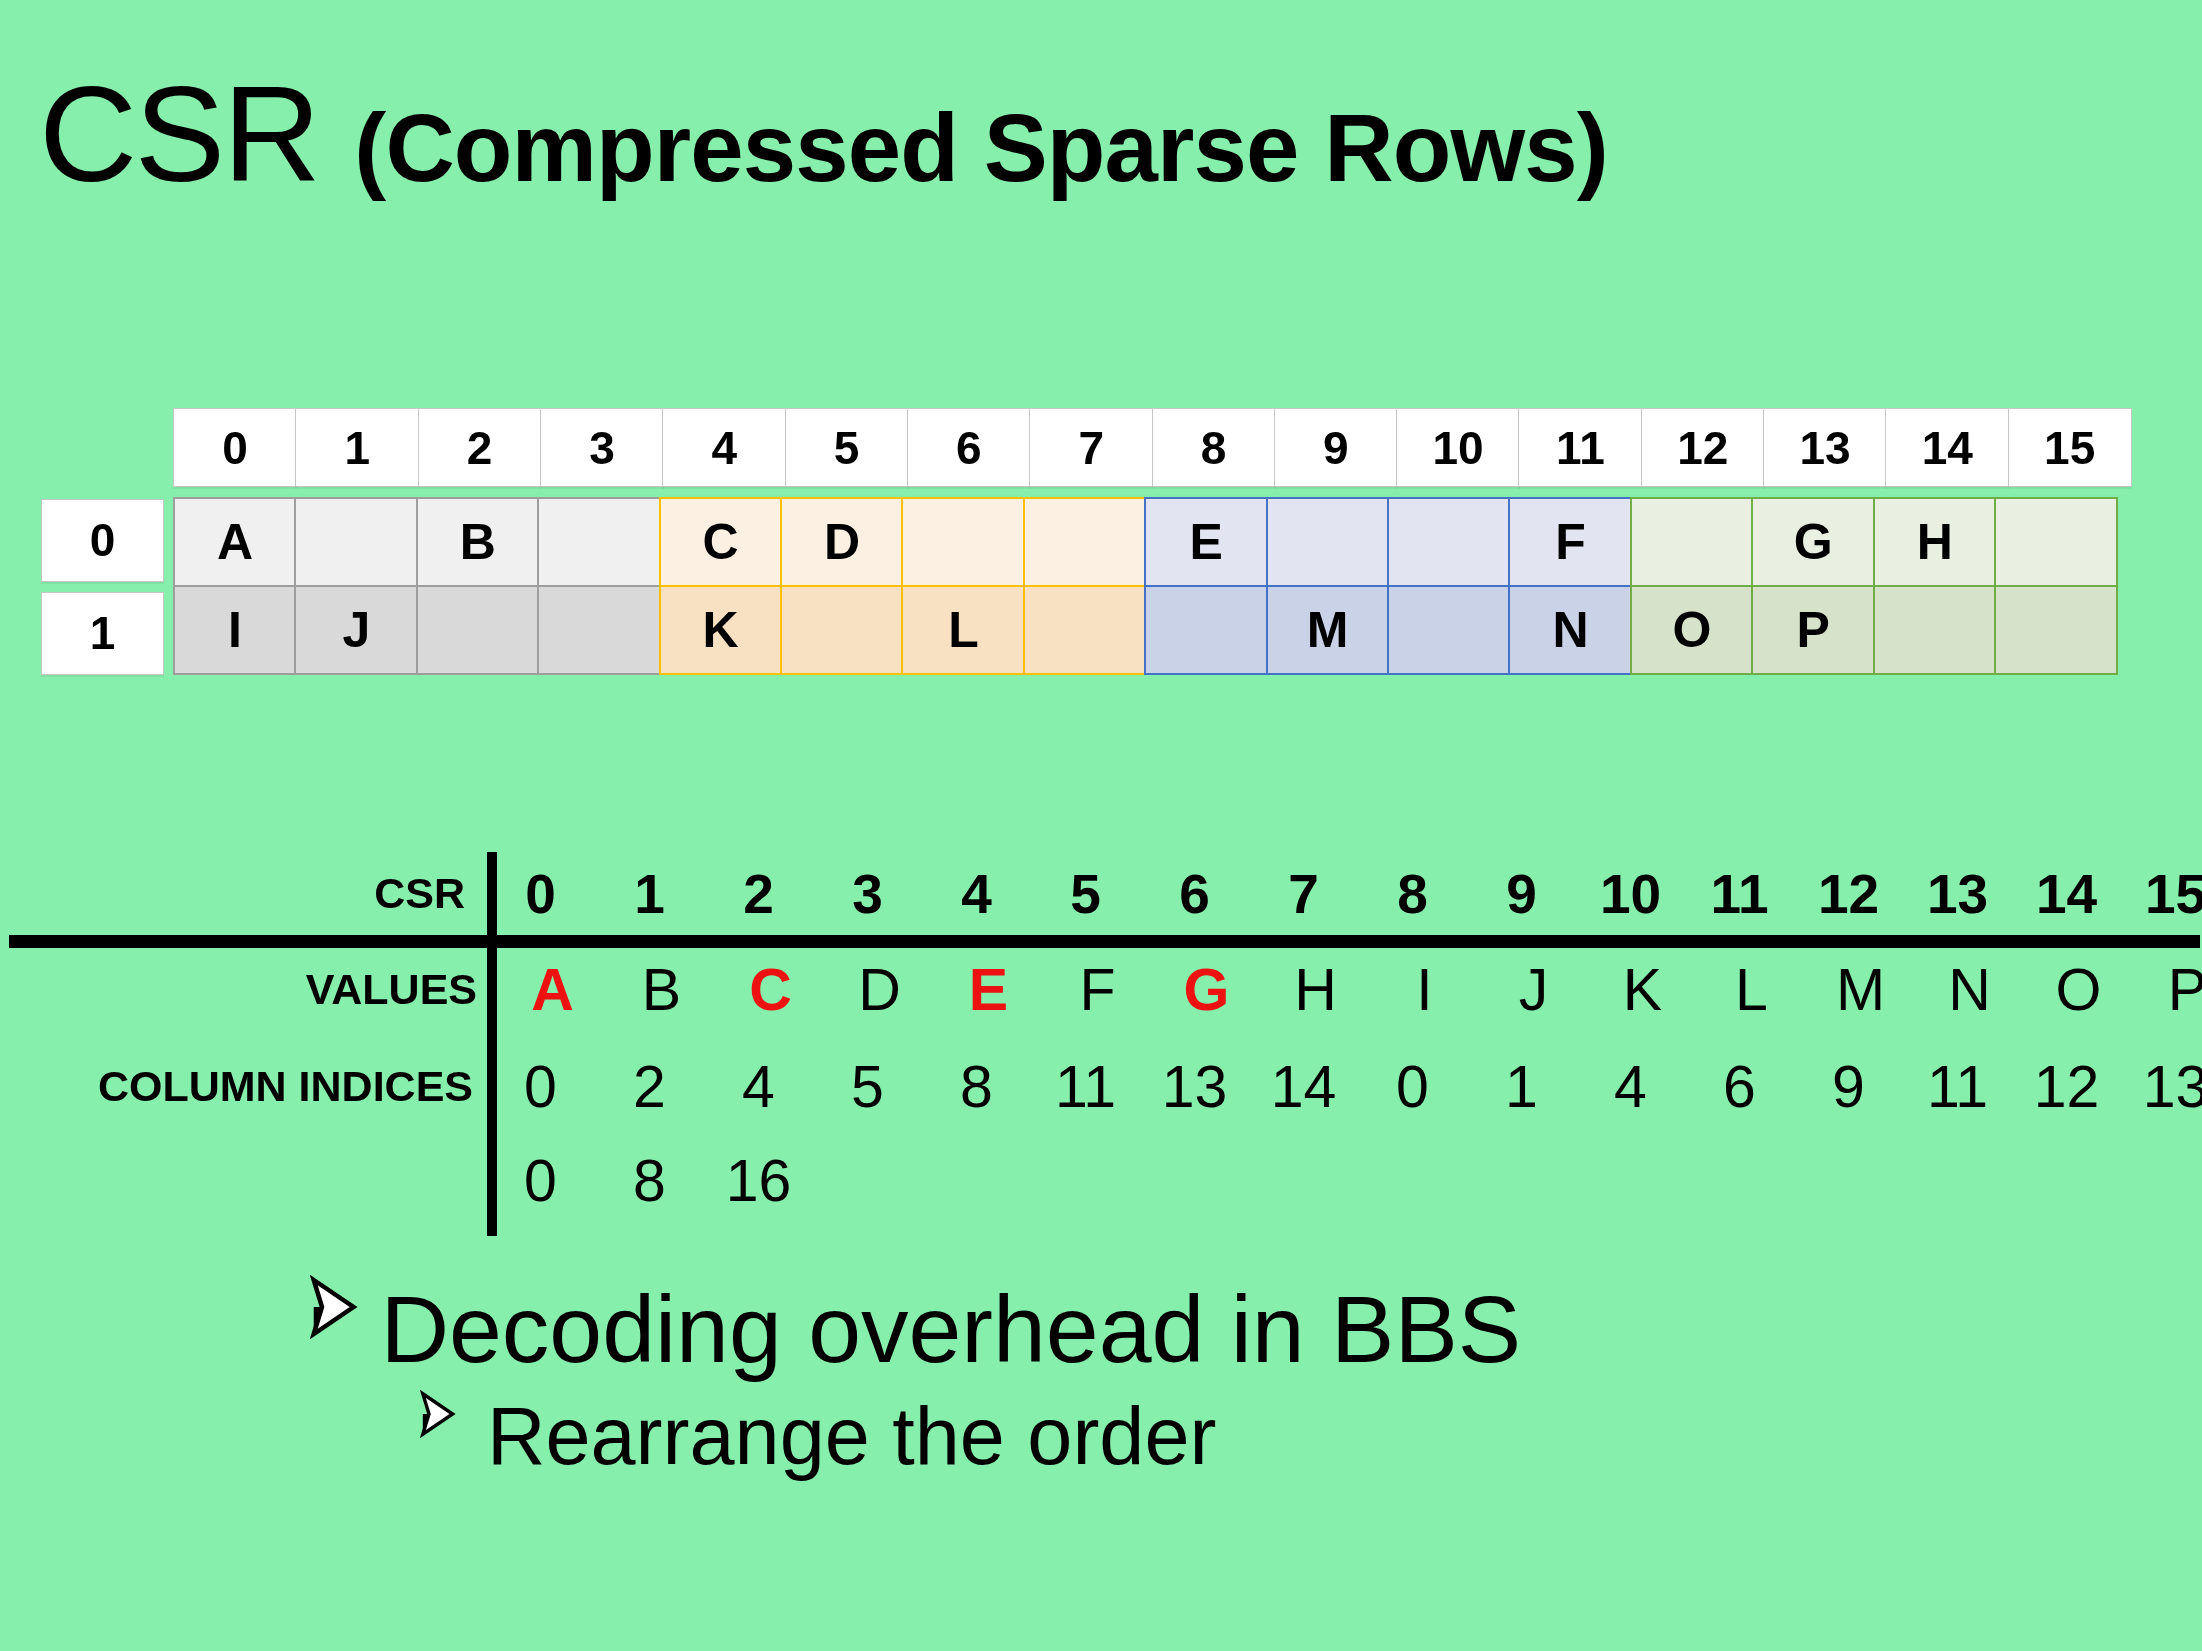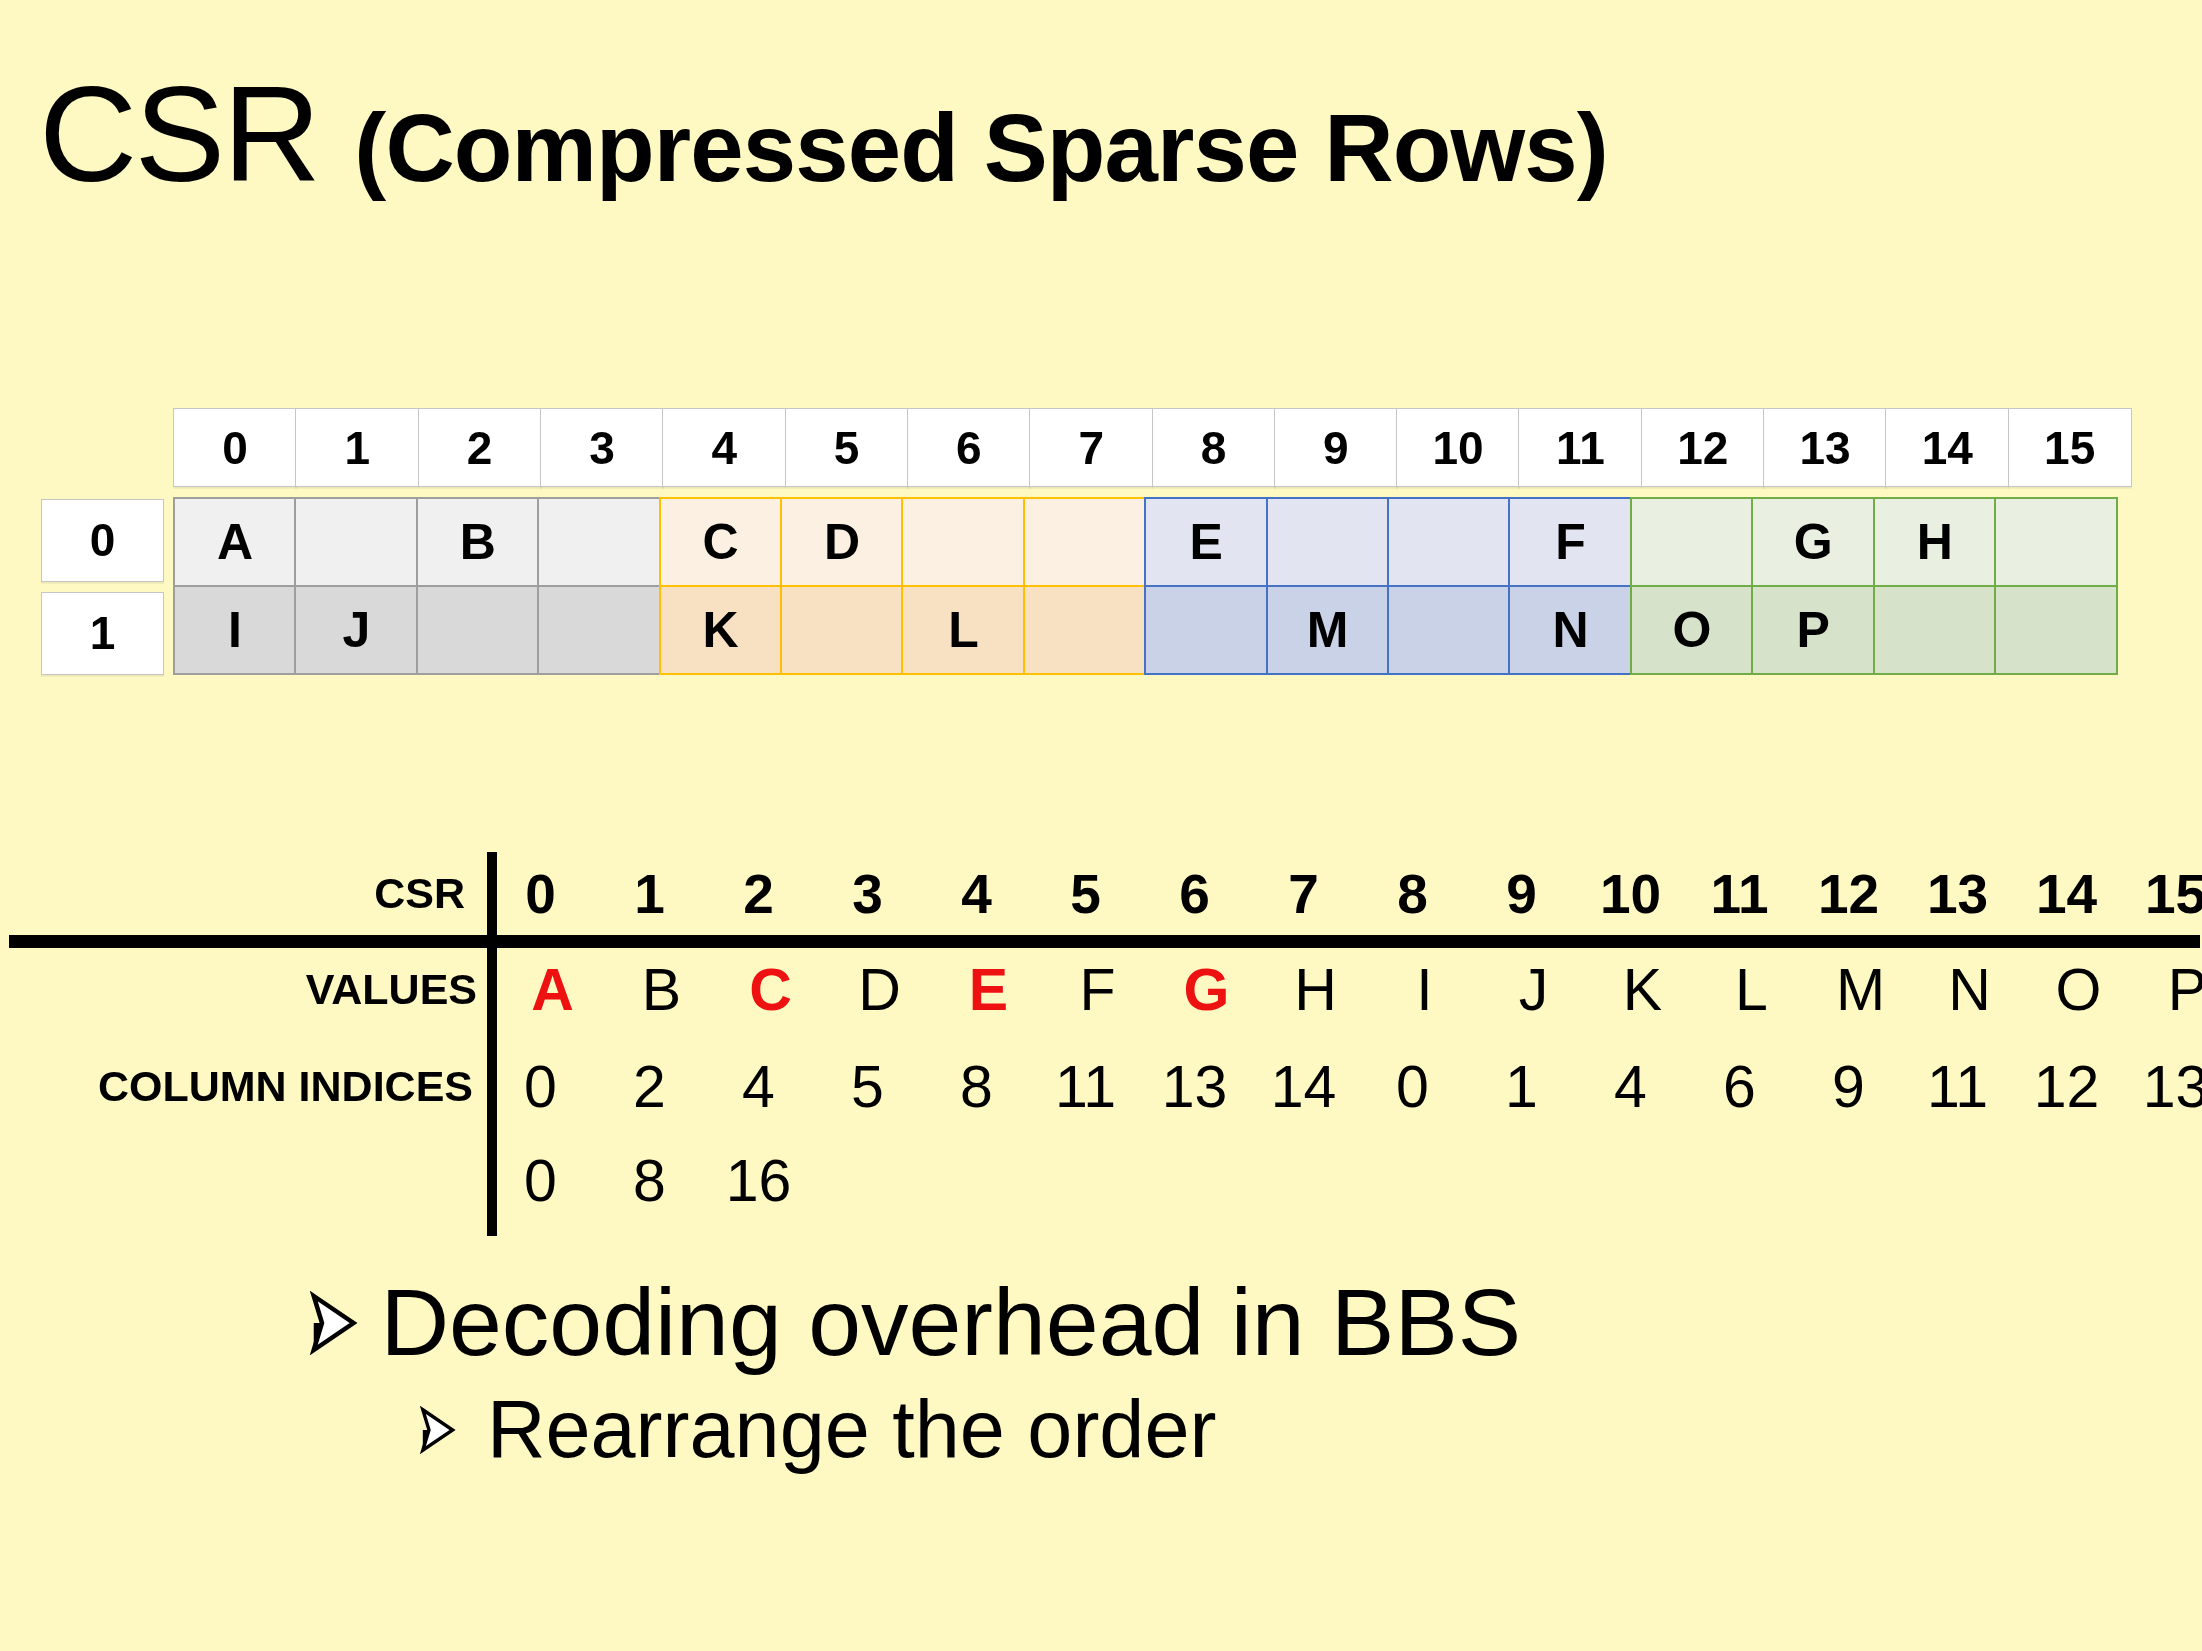--- a/index.html
+++ b/index.html
@@ -1,20 +1,20 @@
 <!DOCTYPE html>
 <html style="font-size:13.8px"><head>
 <meta charset="utf-8">
 <style>
   html,body{margin:0;padding:0;background:#ffffff;}
   body{
     width:2203px;height:1652px;position:relative;overflow:hidden;
     font-family:"Liberation Sans",sans-serif;color:#000;
   }
-  .slide{position:absolute;inset:0;background:#fef9c3;}
+  .slide{position:absolute;inset:0;background:#86efac;}
 
   
   .title-row{position:absolute;left:39px;top:60px;display:flex;align-items:baseline;white-space:nowrap;}
   .title-main{font-size:136px;letter-spacing:-2.6px;font-weight:400;line-height:1.1;}
   .title-sub{font-size:96px;font-weight:700;margin-left:36px;letter-spacing:-0.9px;}
 
   
   .m-row{position:absolute;display:flex;}
   .m-cell{
     box-sizing:border-box;flex:0 0 auto;width:124px;
@@ -45,21 +45,21 @@
   .csr-cells{position:absolute;left:486px;top:0;height:100%;display:flex;}
   .csr-cell{
     flex:0 0 auto;width:109px;height:100%;
     display:flex;align-items:center;justify-content:center;
     font-size:59px;font-weight:400;
   }
   .csr-cell.hd{font-weight:bold;font-size:55px;}
   .csr-cell.red{font-weight:bold;}
 
   
-  .bullet{position:absolute;display:flex;align-items:center;white-space:nowrap;}
+  .bullet{position:absolute;display:flex;align-items:flex-start;white-space:nowrap;}
   .bullet .arrow{flex:0 0 auto;}
   .bullet .btext{font-weight:400;}
   .bullet-l1{left:310px;top:1275px;height:95px;}
   .bullet-l1 .btext{font-size:95px;margin-left:22.4px;}
   .bullet-l2{left:420px;top:1390px;height:79px;}
   .bullet-l2 .btext{font-size:81px;margin-left:31px;}
 </style>
 </head>
 <body>
 

